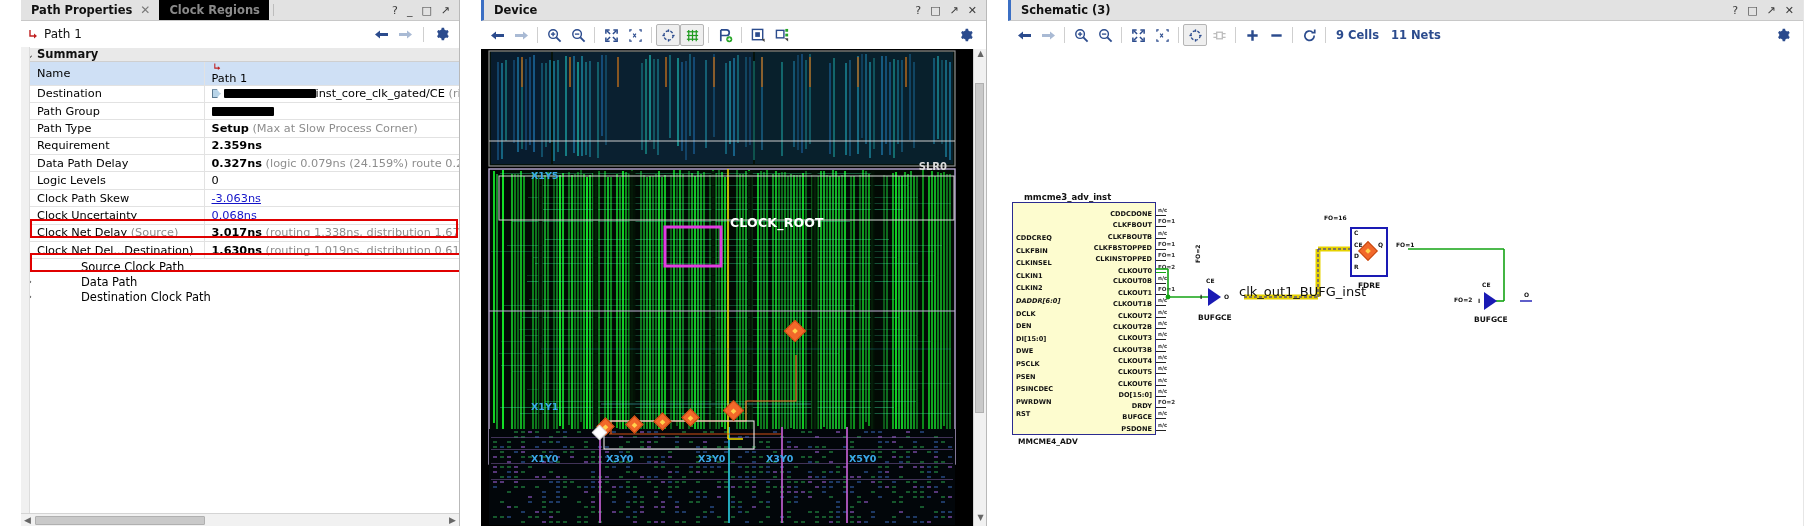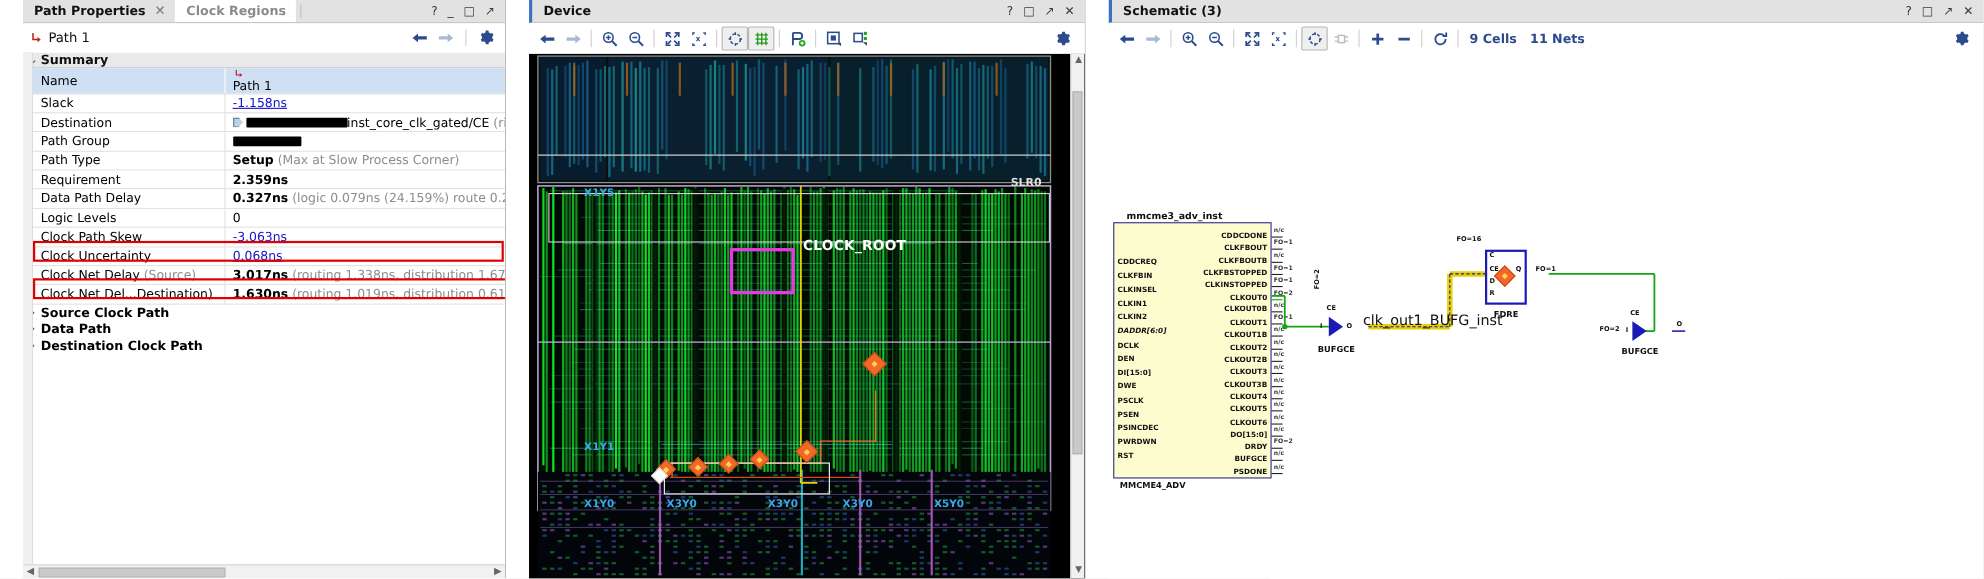--- a/index.html
+++ b/index.html
@@ -19,21 +19,21 @@
   .panel-tabbar {
     height: 21px; background: #e2e2e2; display: flex; align-items: stretch;
     border-bottom: 1px solid #c8c8c8; position: relative; flex: 0 0 21px;
   }
   .tab {
     display: flex; align-items: center; padding: 0 9px 0 10px; font-weight: bold;
     font-size: 11.5px; color: #1d1d1d; background: #e2e2e2; cursor: default;
     white-space: nowrap;
   }
   .tab.active { background: #e2e2e2; color:#111; }
-  .tab.inactive { color: #8a8a8a; font-weight: bold; background:#ffffff; }
+  .tab.inactive { color: #8a8a8a; font-weight: bold; background:#000000; }
   .tab-x { margin-left: 8px; color:#777; font-size: 12px; font-weight: normal; }
   .tab-sep { width:1px; background:#bdbdbd; margin:4px 0 4px 4px; }
   .tabbar-spacer { flex: 1 1 auto; }
   .win-btns { display:flex; align-items:center; gap:9px; padding-right: 9px; color:#4a4a4a; }
   .win-btn { font-size: 11px; line-height: 1; cursor: default; color:#3c3c3c; }
 
   .panel-toolbar {
     height: 28px; background: #ffffff; display:flex; align-items:center;
     flex: 0 0 28px; padding-left: 4px; position: relative;
   }
@@ -87,21 +87,21 @@
     display:inline-block; width:9px;height:9px; background:#b8d4e8; border:1px solid #5c7a91;
     vertical-align:-1px; margin-right:3px;
     clip-path: polygon(0 0, 60% 0, 100% 50%, 60% 100%, 0 100%);
   }
 
   .hl-box { position:absolute; border: 2px solid #e00000; pointer-events:none; }
 
   .tree-rows { margin-left:0px; }
   .tree-row { display:flex; align-items:center; height:15px; padding-left:2px; }
   .tree-row .twisty { width:14px; text-align:center; color:#444; font-size:10px; }
-  .tree-row .t-label { font-weight:bold; font-size:11.5px; }
+  .tree-row .t-label { font-weight:normal; font-size:11.5px;margin-left:44px; }
 
   .hscroll {
     position:absolute; left:0; right:0; bottom:0; height:13px; background:#f1f1f1;
     border-top:1px solid #d4d4d4; display:flex; align-items:center;
   }
   .hs-arrow { width:13px;text-align:center;color:#666;font-size:9px; }
   .hs-track { flex:1 1 auto; height:11px; position:relative; }
   .hs-thumb { position:absolute; left:1px; top:1px; height:9px; width:170px; background:#c9c9c9; border:1px solid #b0b0b0; border-radius:1px;}
 
   
@@ -207,24 +207,20 @@
         <tbody>
             <tr class="sel">
           <td class="k">Name</td>
           <td class="v">
             <svg width="11" height="10" viewBox="0 0 13 13" style="vertical-align:-1px">
               <path d="M3 2 L3 8 L9 8" stroke="#c02020" stroke-width="1.4" fill="none"></path>
                   <path d="M7 5.6 L10 8 L7 10.4 Z" fill="#c02020"></path>
             </svg>
             <span>Path 1</span>
           </td>
-        </tr>
-        <tr>
-          <td class="k">Slack</td>
-          <td class="v"><span class="link">-1.158ns</span></td>
         </tr>
         <tr>
           <td class="k">Destination</td>
           <td class="v">
             <span class="pinicon"></span><span class="redact" style="width:92px"></span><span>inst_core_clk_gated/CE</span> <span class="dim">(rising</span>
           </td>
         </tr>
         <tr>
           <td class="k">Path Group</td>
           <td class="v"><span class="redact" style="width:62px"></span></td>

